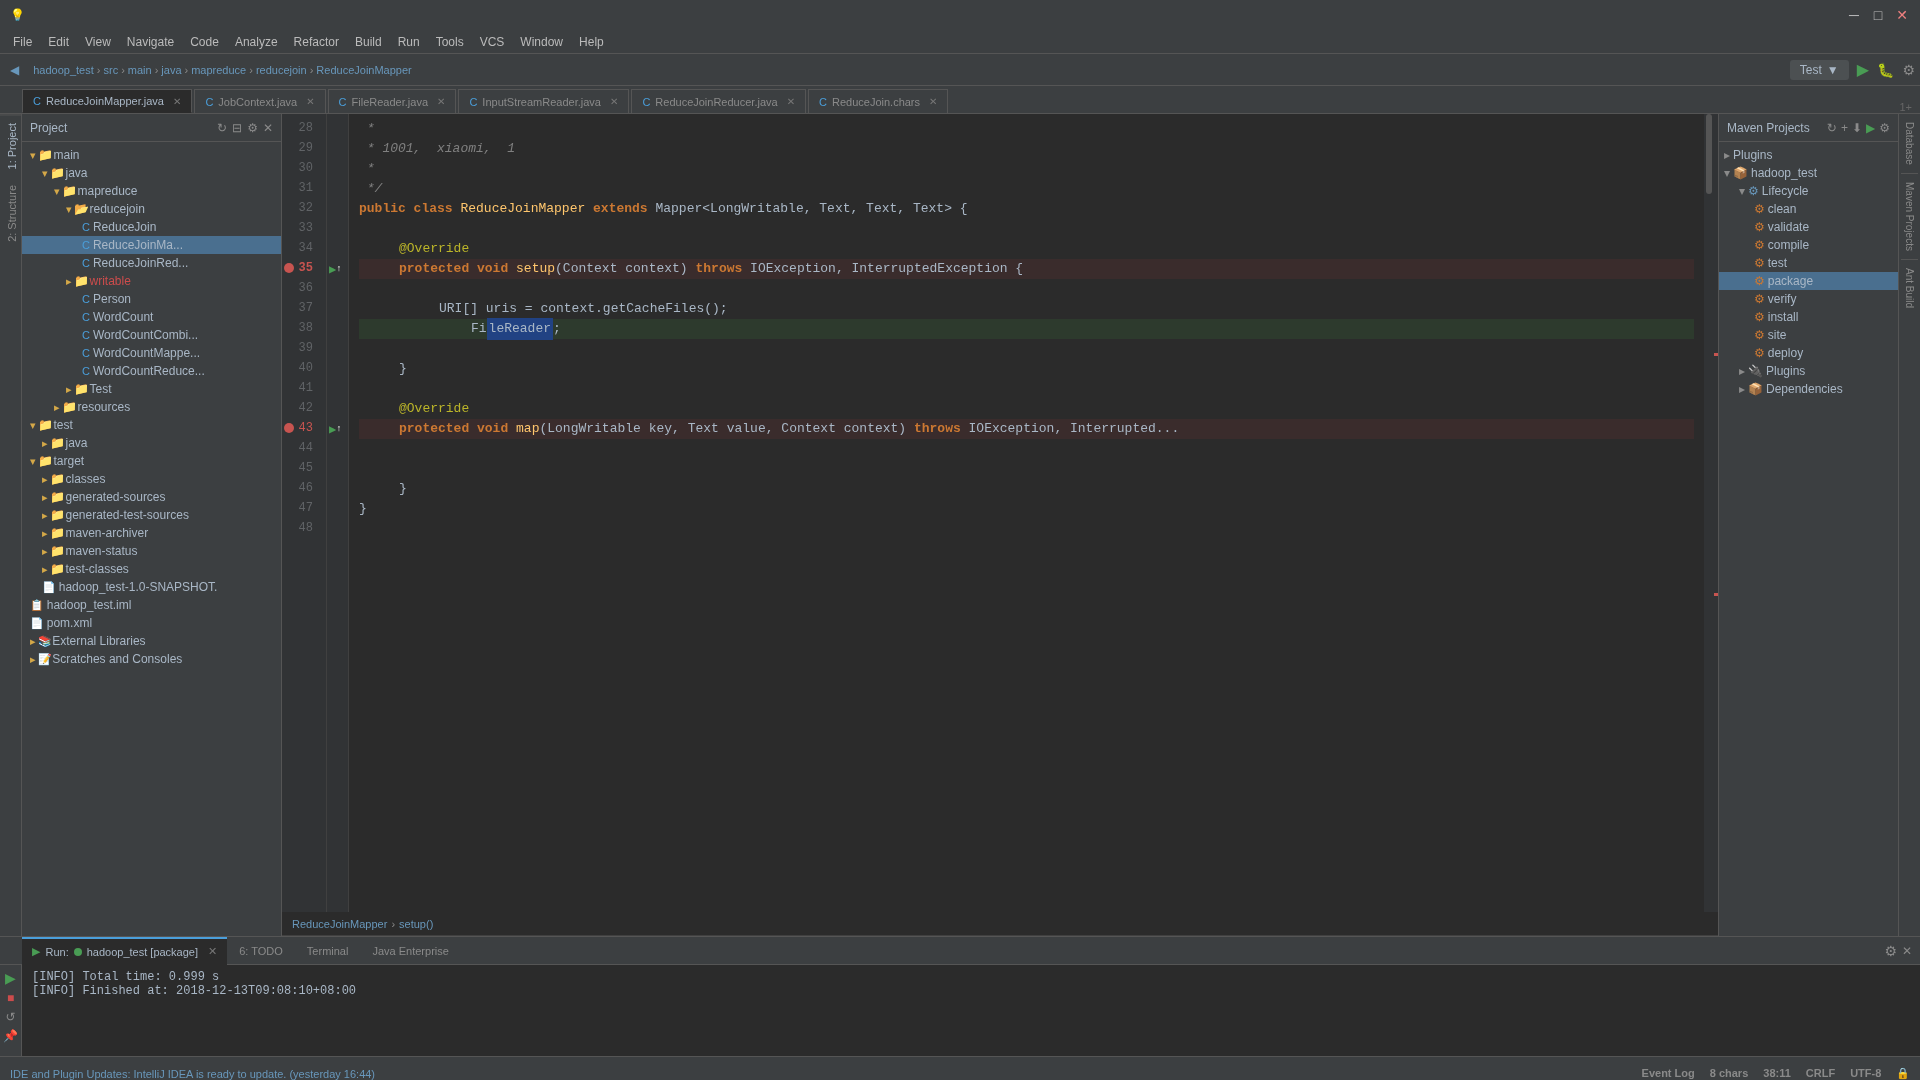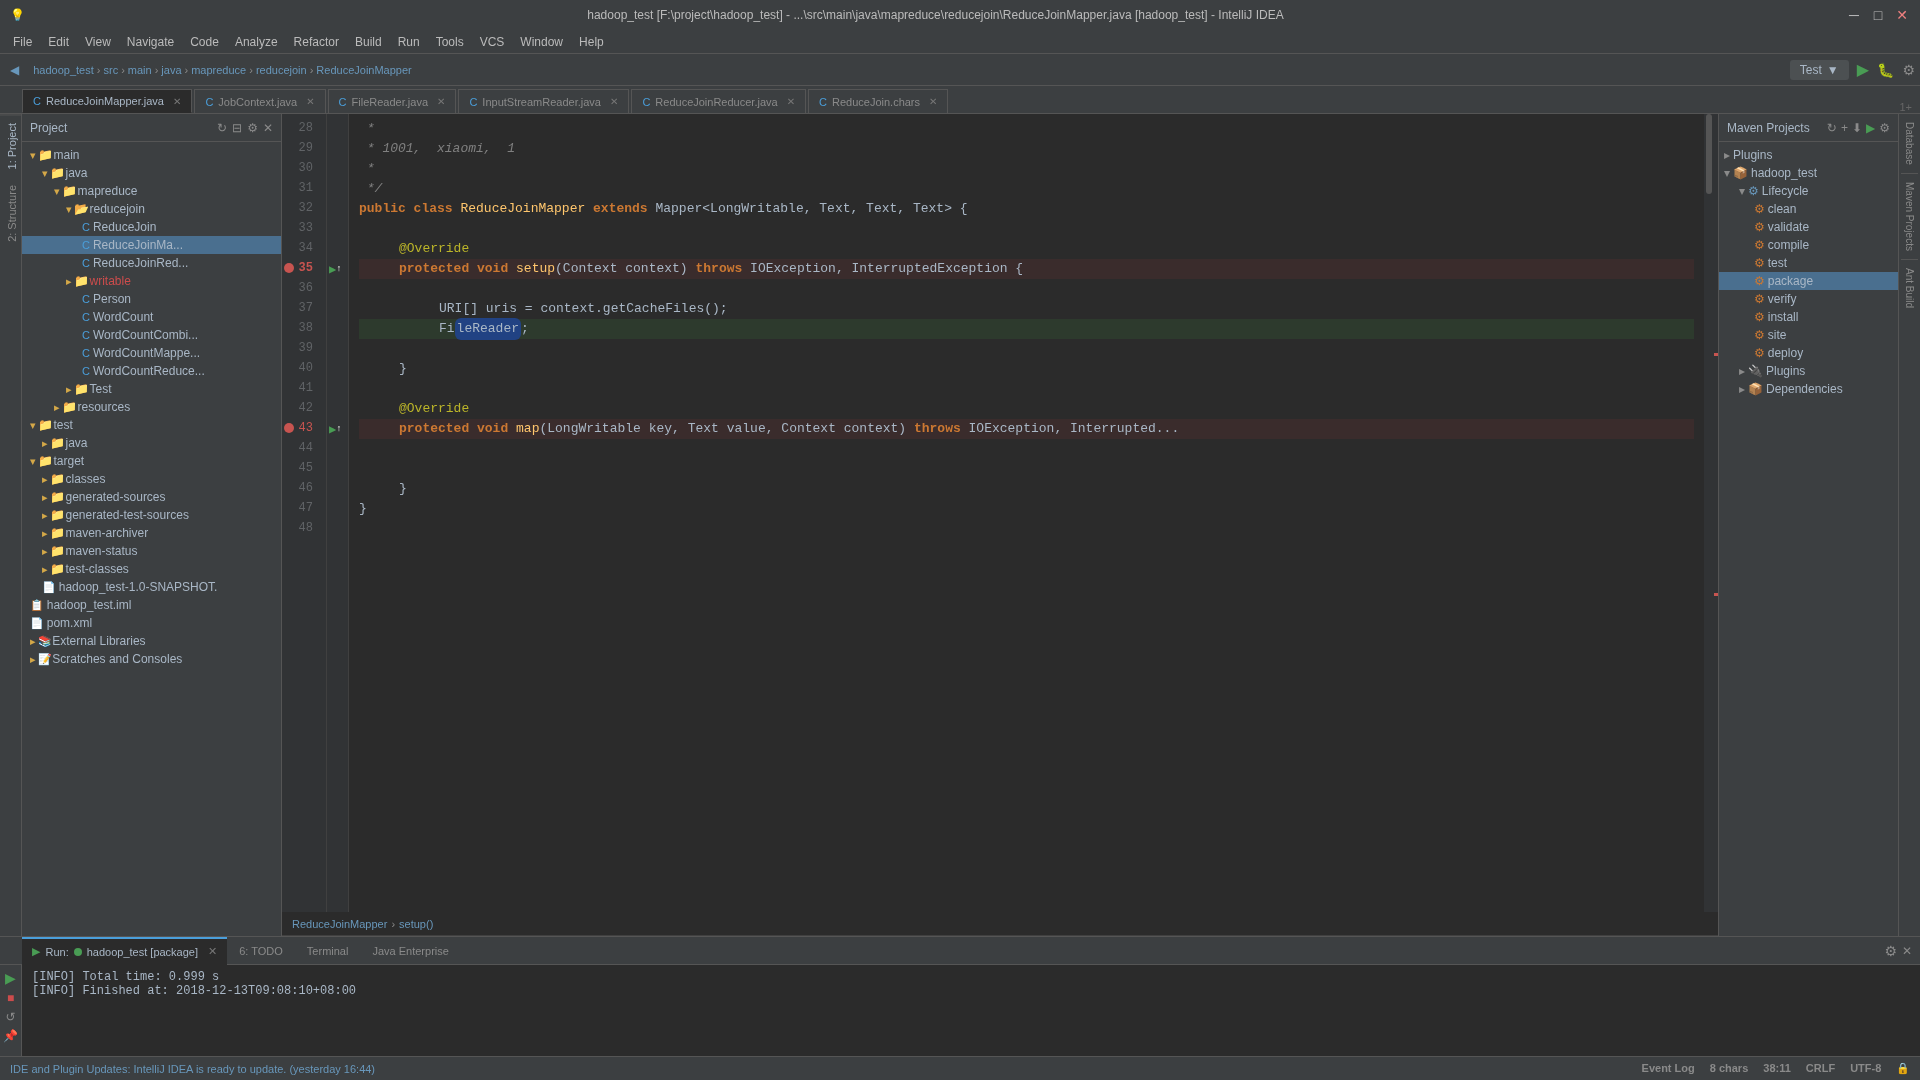--- a/index.html
+++ b/index.html
@@ -239,21 +239,21 @@
       color: #a9b7c6;
       overflow-y: auto;
     }
 
     
     #status-bar {
       height: 24px;
       background: #3c3f41;
       border-top: 1px solid #555;
       display: flex;
-      align-items: center;
+      align-items: flex-end;
       padding: 0 10px;
       font-size: 11px;
       color: #8a8a8a;
       gap: 20px;
     }
     #status-bar .status-right { margin-left: auto; display: flex; gap: 15px; font-weight: bold; }
 
     
     #breadcrumb-nav {
       background: #2b2b2b;
@@ -291,21 +291,20 @@
     }
     .run-indicator { width: 8px; height: 8px; background: #499c54; border-radius: 50%; }
   </style>
 </head>
 <body>
 
 <div id="title-bar">
   <div style="display:flex;align-items:center;gap:8px;">
     <span style="color:#ff6b6b;">💡</span>
   </div>
-  <div class="title-text">hadoop_test [F:\project\hadoop_test] - ...\src\main\java\mapreduce\reducejoin\ReduceJoinMapper.java [hadoop_test] - IntelliJ IDEA</div>
   <div class="window-controls">
     <div class="win-btn">─</div>
     <div class="win-btn">□</div>
     <div class="win-btn" style="color:#f08080;">✕</div>
   </div>
 </div>
 
 <div id="menu-bar">
   <div class="menu-item">File</div>
   <div class="menu-item">Edit</div>
@@ -636,22 +635,22 @@
           <div class="code-line">
             <span style="padding-left:40px;"></span><span class="annotation">@Override</span>
           </div>
           <div class="code-line" style="background:#3a2c2c;">
             <span style="padding-left:40px;"></span><span class="kw">protected </span><span class="kw">void </span><span class="method">setup</span><span>(Context context) </span><span class="kw">throws </span><span class="exception">IOException, InterruptedException {</span>
           </div>
           <div class="code-line"></div>
           <div class="code-line">
             <span style="padding-left:80px;"></span><span style="color:#a9b7c6;">URI</span><span>[] uris = context.getCacheFiles();</span>
           </div>
-          <div class="code-line" style="background:#2d3a2d;">
-            <span style="padding-left:80px;"></span><span>Fi</span><span style="background:#214283;padding:1px 2px;border-radius:6px;">leReader</span><span>;</span>
+          <div class="code-line" style="background:#2d3a2d;padding-left:32px;">
+            <span style="padding-left:80px;"></span><span>Fi</span><span style="background:#214283;padding:1px 2px;border-radius:0;">leReader</span><span>;</span>
           </div>
           <div class="code-line"></div>
           <div class="code-line"><span style="padding-left:40px;"></span><span>}</span></div>
           <div class="code-line"></div>
           <div class="code-line"><span style="padding-left:40px;"></span><span class="annotation">@Override</span></div>
           <div class="code-line" style="background:#3a2c2c;">
             <span style="padding-left:40px;"></span><span class="kw">protected </span><span class="kw">void </span><span class="method">map</span><span>(</span><span style="color:#a9b7c6;">LongWritable</span><span> key, </span><span style="color:#a9b7c6;">Text</span><span> value, </span><span style="color:#a9b7c6;">Context</span><span> context) </span><span class="kw">throws </span><span class="exception">IOException, Interrupted...</span>
           </div>
           <div class="code-line"></div>
           <div class="code-line"></div>

